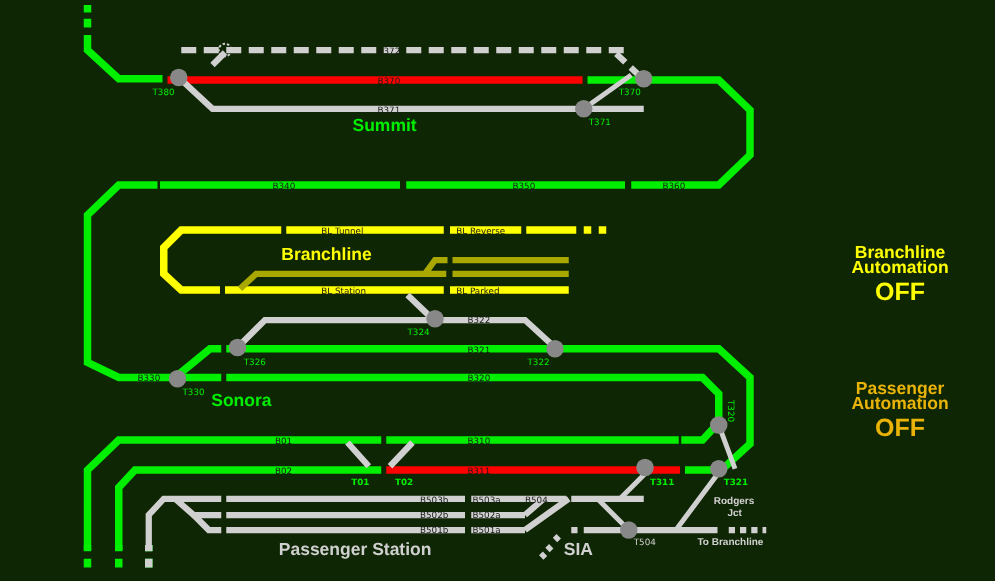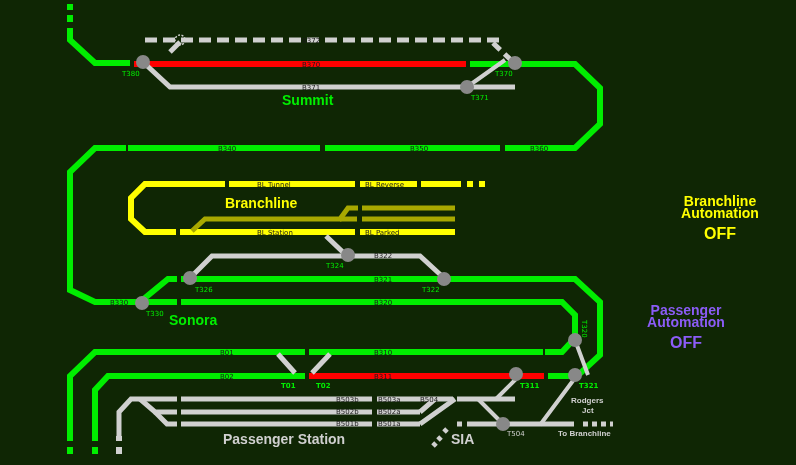--- a/index.html
+++ b/index.html
@@ -3,21 +3,21 @@
 <meta charset="utf-8">
 <style>
   html, body { margin:0; padding:0; background:#0f2604; }
   body { width:796px; height:465px; overflow:hidden; position:relative; font-family:"Liberation Sans", sans-serif; }
   svg#layout { position:absolute; left:0; top:0; }
   .blk { font-family:"DejaVu Sans", sans-serif; font-size:7px; fill:#1a1a1a; }
   .tlabel { font-family:"DejaVu Sans", sans-serif; font-size:7px; }
   .area { font-family:"Liberation Sans", sans-serif; font-weight:bold; }
   .panel { position:absolute; text-align:center; font-family:"Liberation Sans", sans-serif; font-weight:bold; }
   .panel .t1, .panel .t2 { font-size:14px; line-height:12px; display:block; }
-  .panel .st { font-size:16px; line-height:26px; display:block; margin-top:2px; }
+  .panel .st { font-size:20px; line-height:26px; display:block; margin-top:2px; }
 </style>
 </head>
 <body>
 
 <svg id="layout" width="796" height="465" viewBox="0 0 796 465">
   <g fill="none" stroke-linecap="butt" stroke-linejoin="miter">
 
     <path d="M70 4 V10 M70 15 V22" stroke="#00ee00" stroke-width="6"></path>
     <path d="M70 28 V40 L95 63 H130" stroke="#00ee00" stroke-width="6"></path>
 
@@ -136,17 +136,17 @@
   <text class="area" x="571" y="403" font-size="8" fill="#d0d0d0">Rodgers</text>
   <text class="area" x="582" y="413" font-size="8" fill="#d0d0d0">Jct</text>
   <text class="area" x="558" y="436" font-size="8" fill="#d0d0d0">To Branchline</text>
 </svg>
 
 <div class="panel" style="left:670px; top:195px; width:100px; color:#ffff00;">
   <span class="t1">Branchline</span>
   <span class="t2">Automation</span>
   <span class="st">OFF</span>
 </div>
-<div class="panel" style="left:636px; top:304px; width:100px; color:#8b5cf6;">
+<div class="panel" style="left:670px; top:304px; width:100px; color:#eab308;">
   <span class="t1">Passenger</span>
   <span class="t2">Automation</span>
   <span class="st">OFF</span>
 </div>
 
 </body></html>

